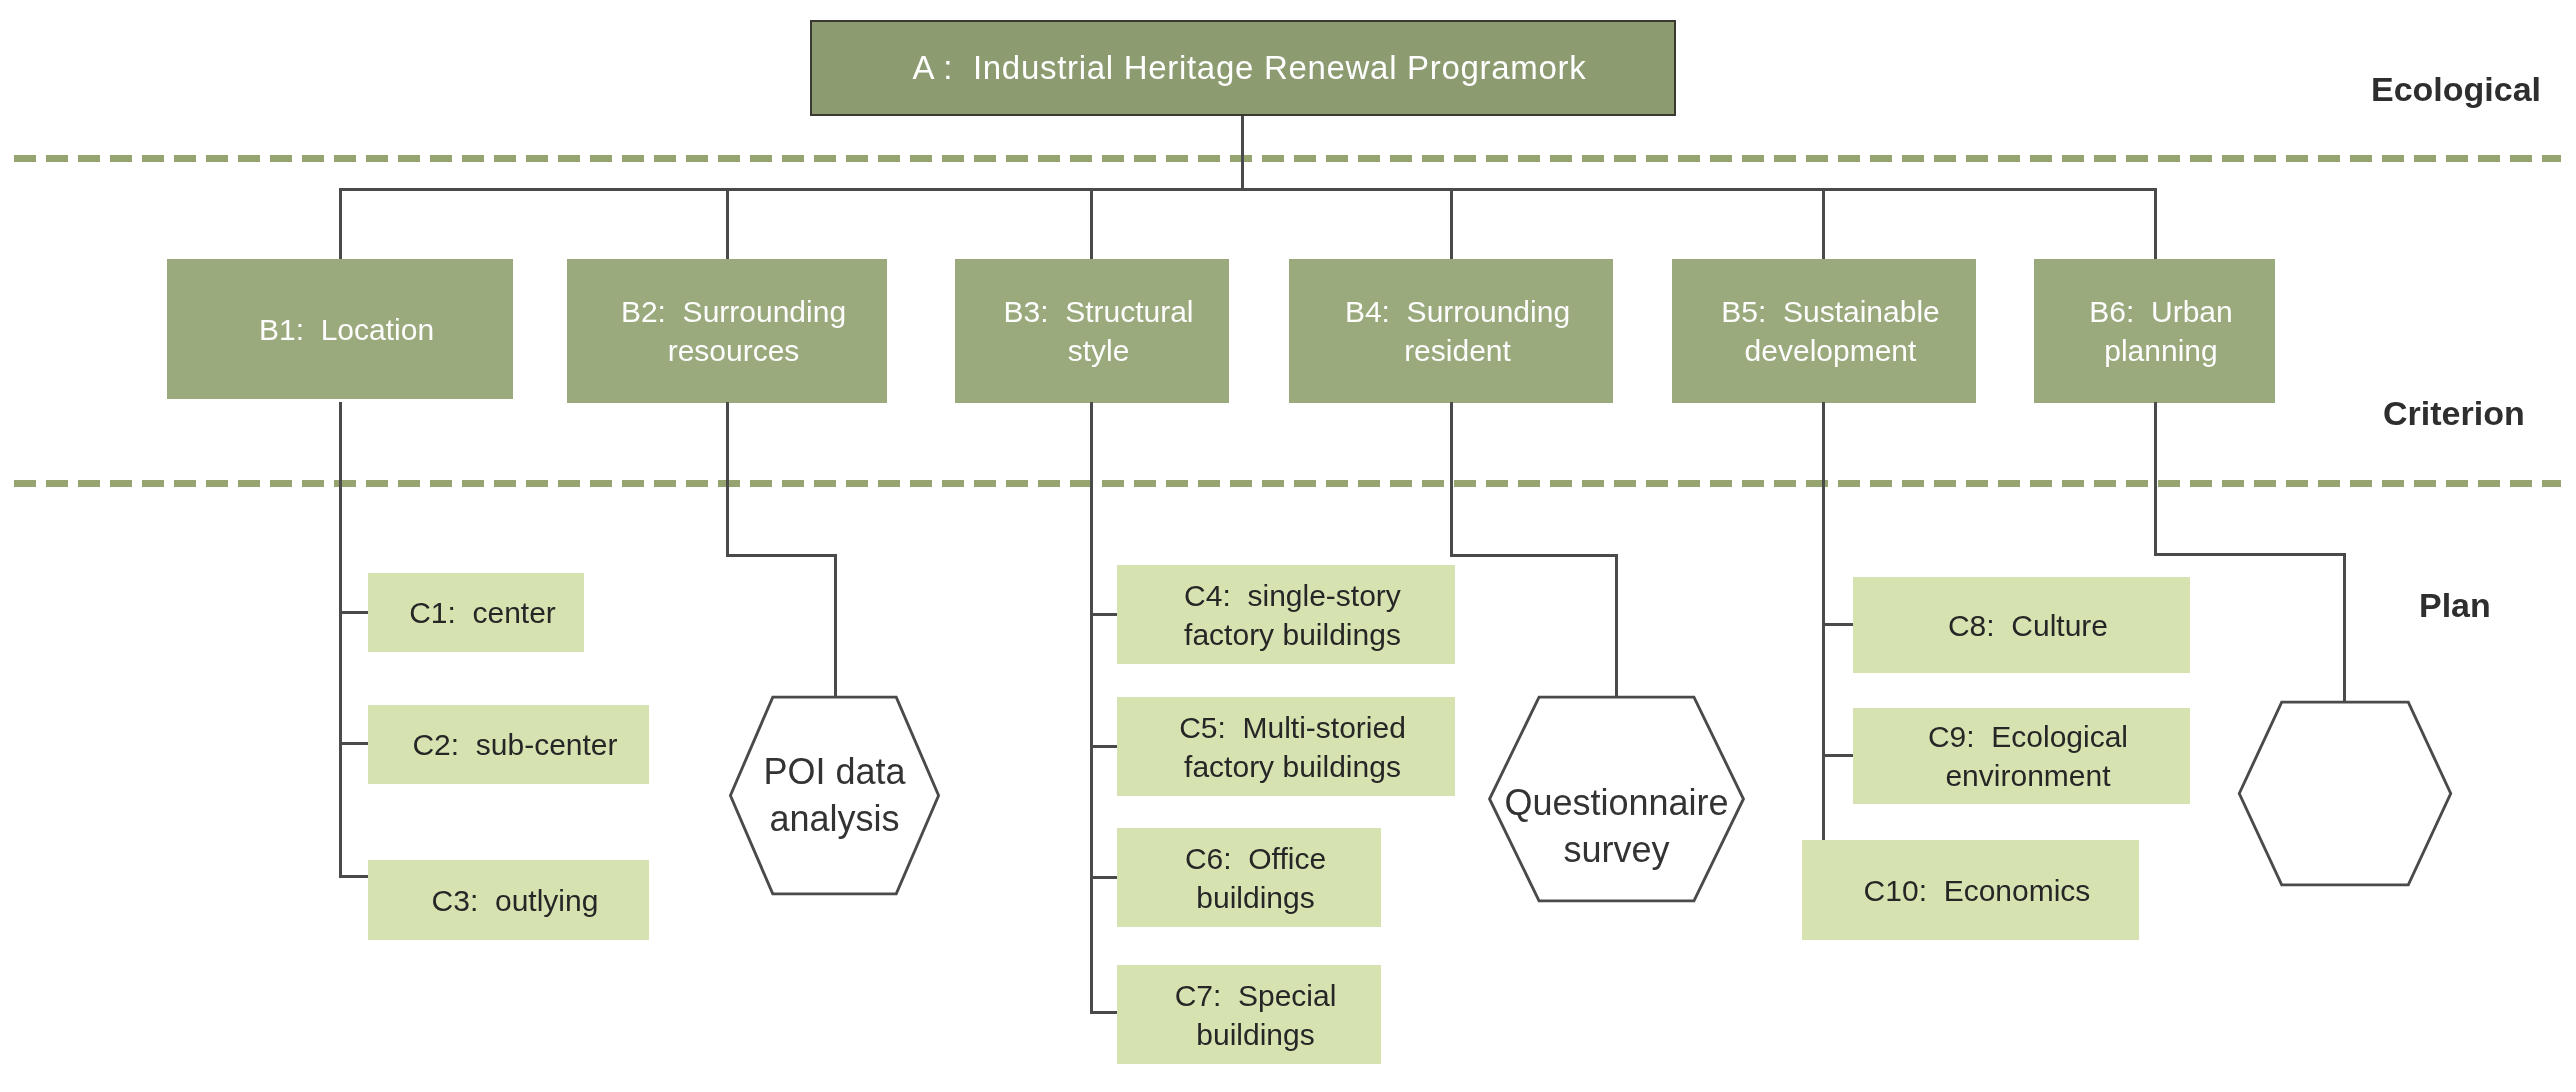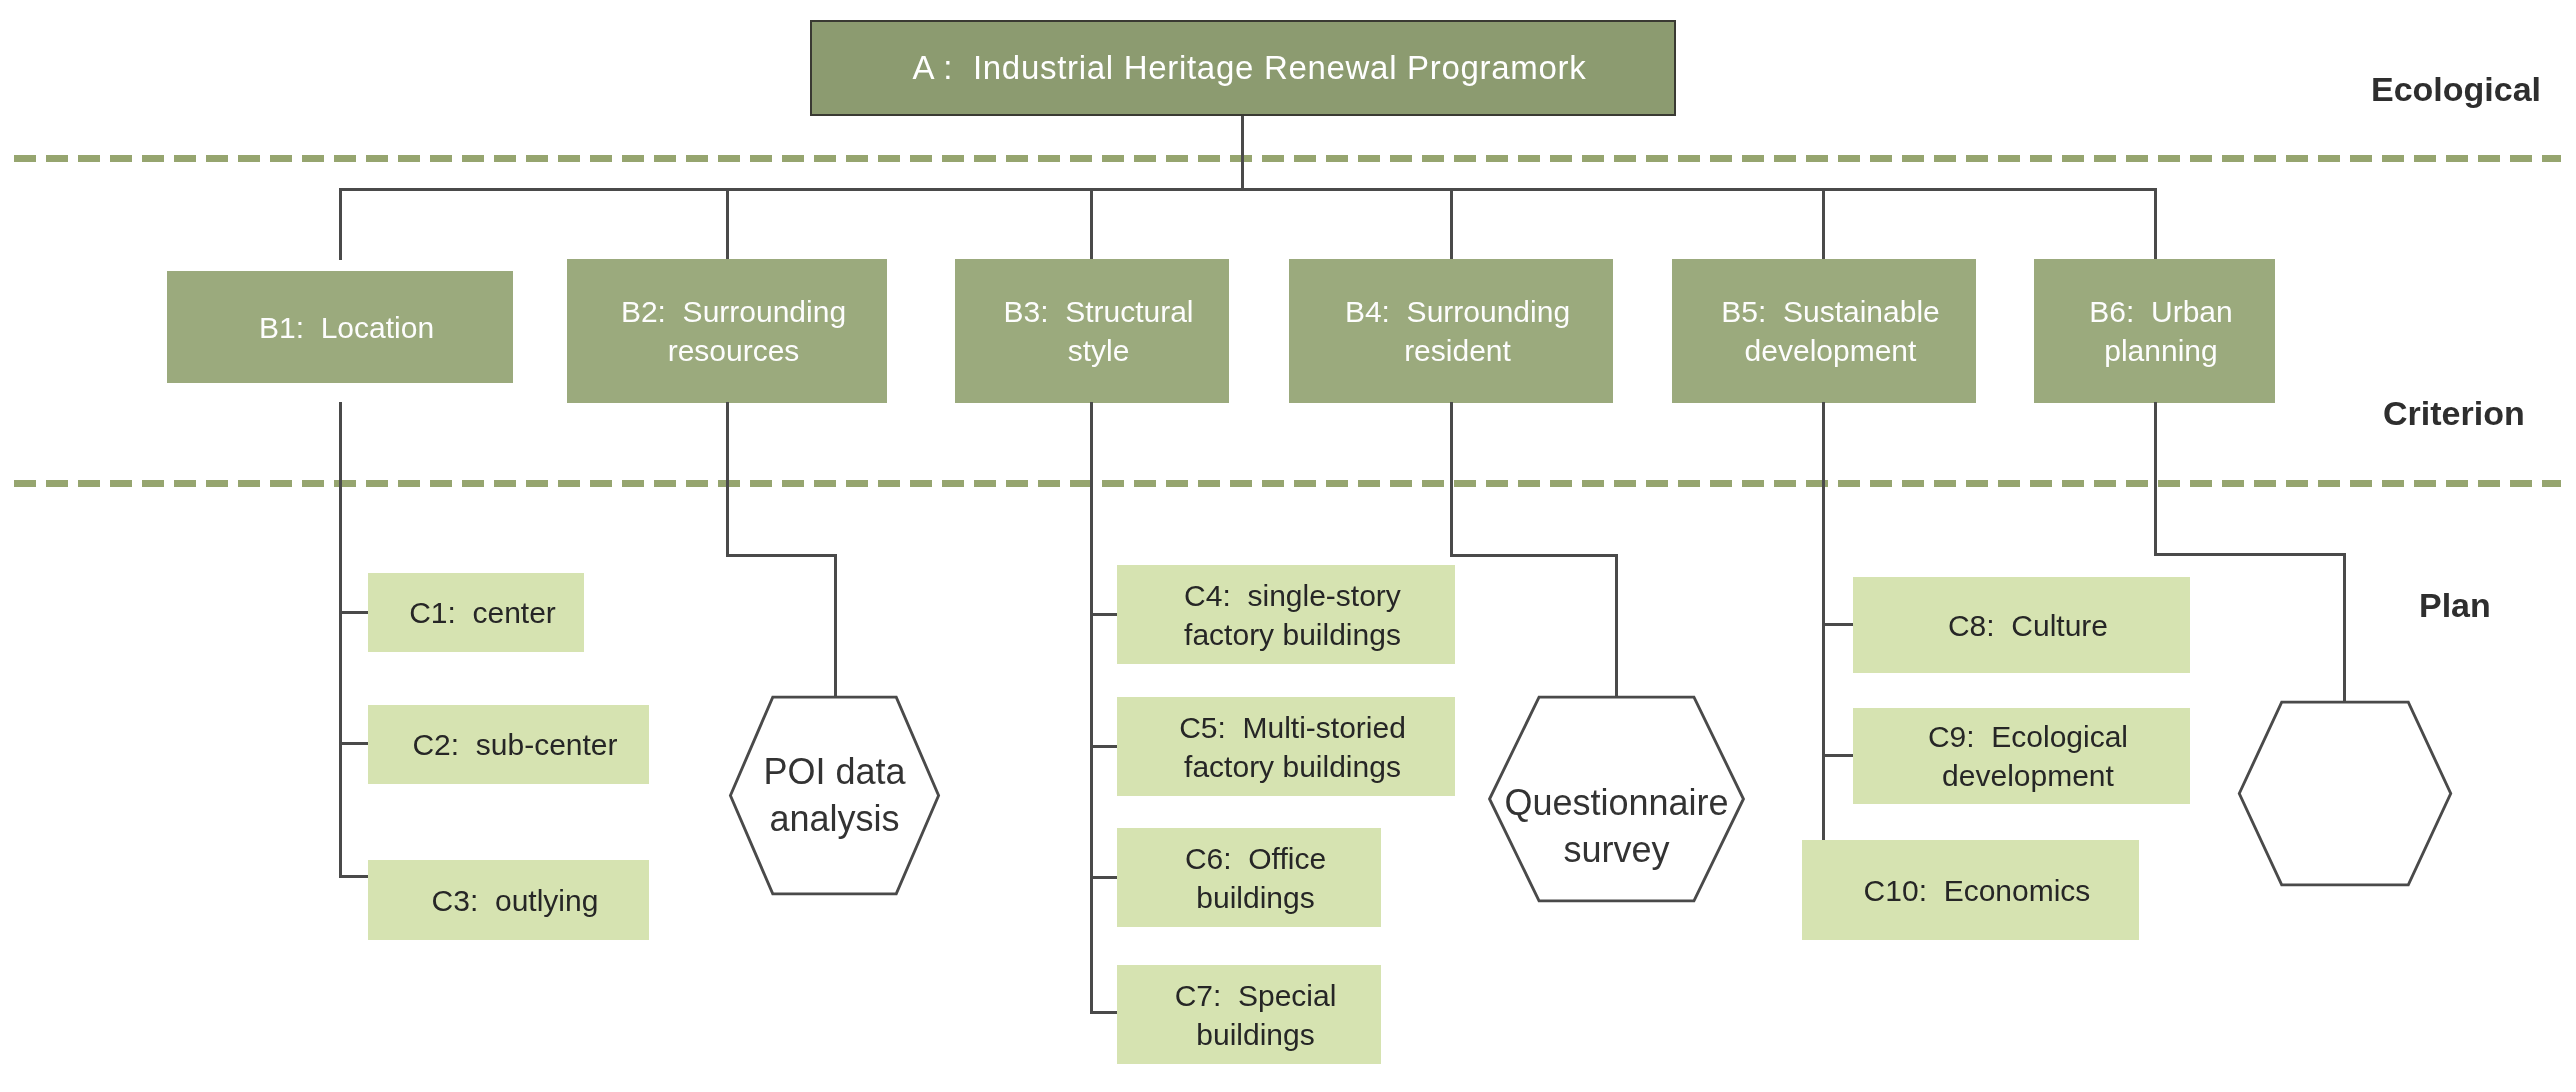--- a/index.html
+++ b/index.html
@@ -70,21 +70,21 @@
 
   <div class="ln" style="left:1241px;top:116px;width:2.9px;height:75px"></div>
   <div class="ln" style="left:339px;top:188px;width:1817px;height:2.9px"></div>
   <div class="ln" style="left:339px;top:188px;width:2.9px;height:72px"></div>
   <div class="ln" style="left:726px;top:188px;width:2.9px;height:72px"></div>
   <div class="ln" style="left:1090px;top:188px;width:2.9px;height:72px"></div>
   <div class="ln" style="left:1450px;top:188px;width:2.9px;height:72px"></div>
   <div class="ln" style="left:1822px;top:188px;width:2.9px;height:72px"></div>
   <div class="ln" style="left:2154px;top:188px;width:2.9px;height:72px"></div>
 
-  <div class="node box-b" style="left:167px;top:271px;width:346px;height:112px">B1:  Location</div>
+  <div class="node box-b" style="left:167px;top:259px;width:346px;height:140px">B1:  Location</div>
   <div class="node box-b" style="left:567px;top:259px;width:320px;height:144px">B2:  Surrounding
 resources</div>
   <div class="node box-b" style="left:955px;top:259px;width:274px;height:144px">B3:  Structural
 style</div>
   <div class="node box-b" style="left:1289px;top:259px;width:324px;height:144px">B4:  Surrounding
 resident</div>
   <div class="node box-b" style="left:1672px;top:259px;width:304px;height:144px">B5:  Sustainable
 development</div>
   <div class="node box-b" style="left:2034px;top:259px;width:241px;height:144px">B6:  Urban
 planning</div>
@@ -125,21 +125,21 @@
 factory buildings</div>
   <div class="node box-c" style="left:1117px;top:697px;width:338px;height:99px">C5:  Multi-storied
 factory buildings</div>
   <div class="node box-c" style="left:1117px;top:828px;width:264px;height:99px">C6:  Office
 buildings</div>
   <div class="node box-c" style="left:1117px;top:965px;width:264px;height:99px">C7:  Special
 buildings</div>
 
   <div class="node box-c" style="left:1853px;top:577px;width:337px;height:96px">C8:  Culture</div>
   <div class="node box-c" style="left:1853px;top:708px;width:337px;height:96px">C9:  Ecological
-development</div>
+environment</div>
   <div class="node box-c" style="left:1802px;top:840px;width:337px;height:100px">C10:  Economics</div>
 
   <svg class="hex" style="left:728px;top:695px;width:213px;height:201px" viewBox="0 0 296 280">
     <polygon points="3,140 62,3 234,3 293,140 234,277 62,277" fill="#FFFFFF" stroke="#4A4A4A" stroke-width="4"></polygon>
   </svg>
   <div class="hex-label" style="left:728px;top:695px;width:213px;height:201px">POI data
 analysis</div>
 
   <svg class="hex" style="left:1487px;top:695px;width:259px;height:208px" viewBox="0 0 360 290">
     <polygon points="3,145 72,3 288,3 357,145 288,287 72,287" fill="#FFFFFF" stroke="#4A4A4A" stroke-width="4"></polygon>

